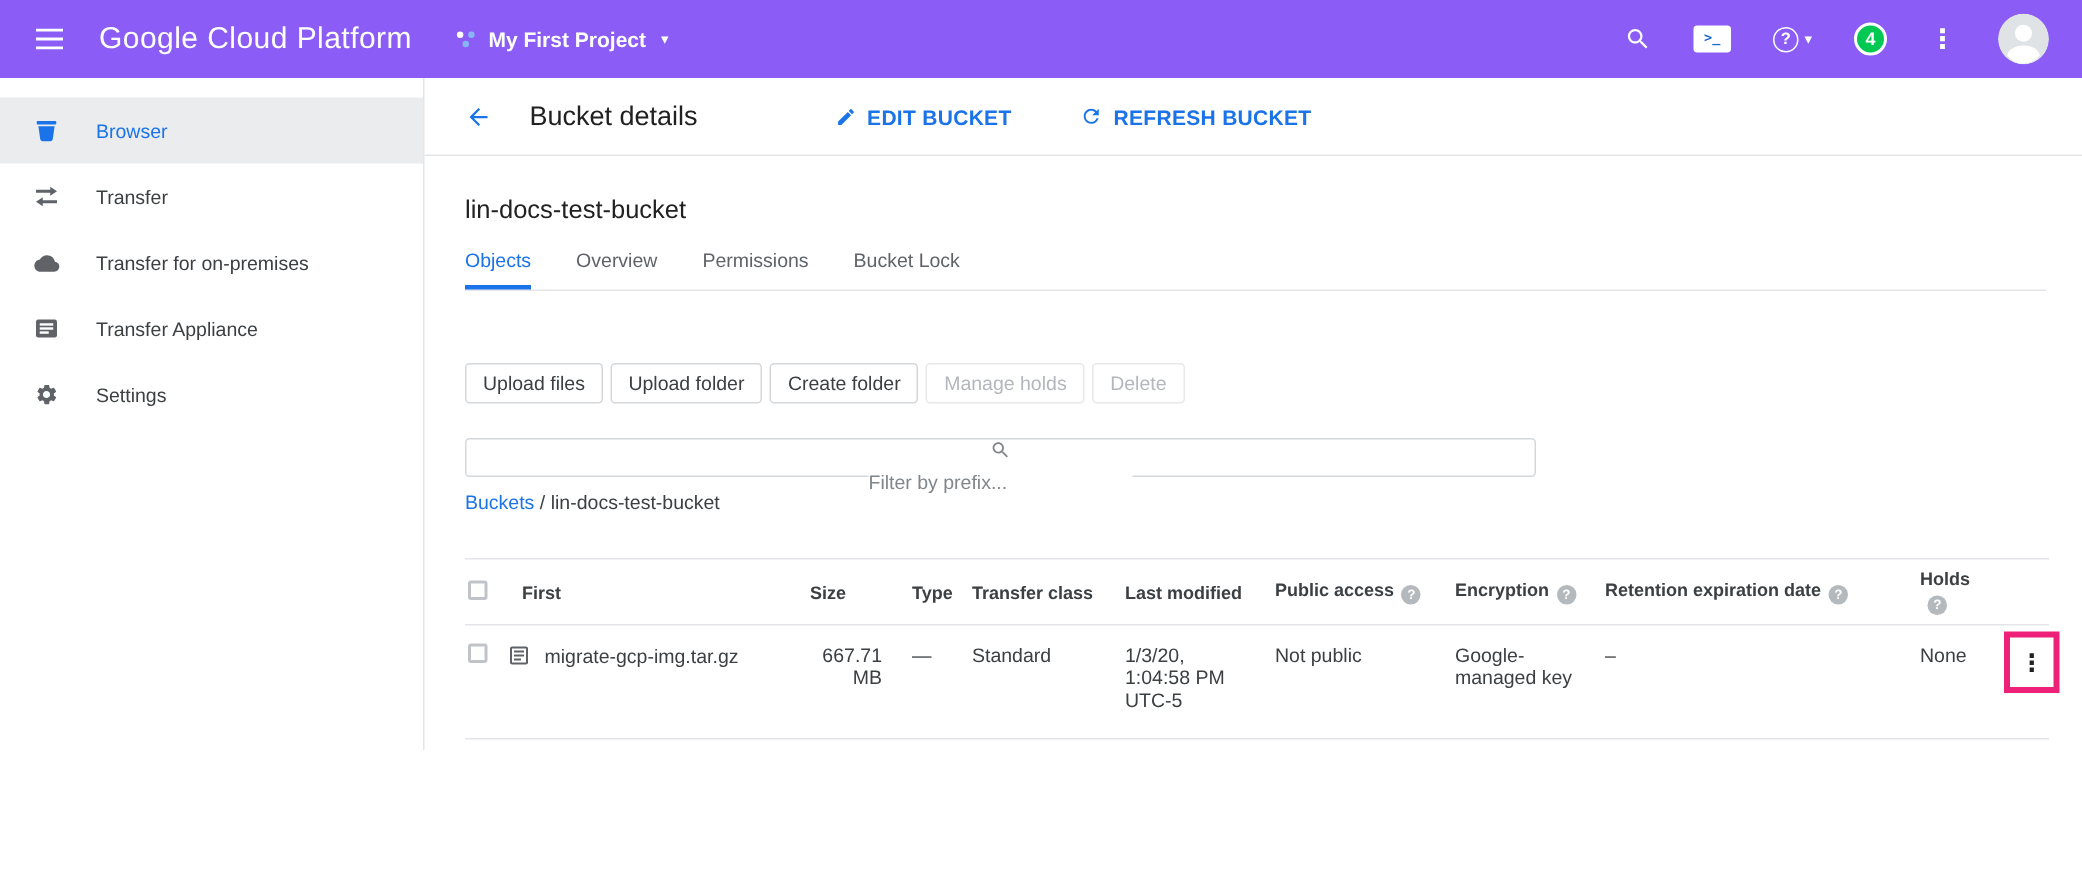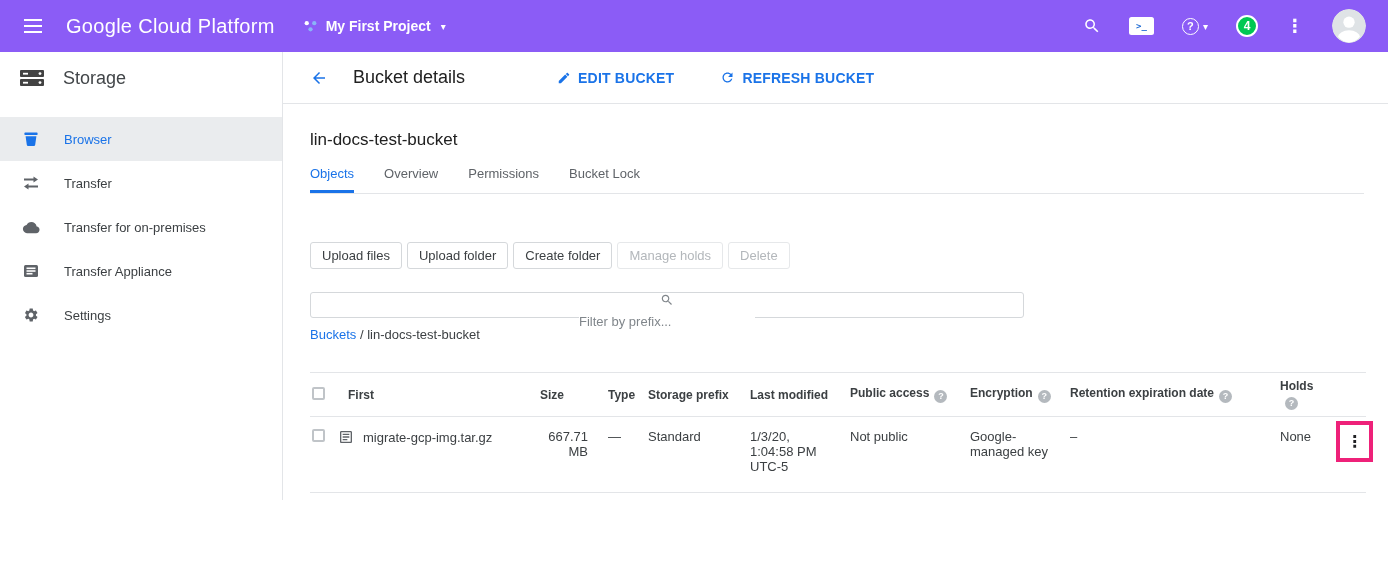--- a/index.html
+++ b/index.html
@@ -127,31 +127,20 @@
       <svg width="34" height="34" viewBox="0 0 24 24">
           <circle cx="12" cy="12" r="12" fill="#dfe3e6"></circle>
           <circle cx="12" cy="9.3" r="4" fill="#fff"></circle>
           <path d="M12 15c-4.2 0-7.2 2.1-7.7 4.6C6.1 22 8.9 23.6 12 23.6s5.9-1.6 7.7-4C19.2 17.1 16.2 15 12 15z" fill="#fff"></path>
         </svg>
     </span>
   </div>
 </div>
 
 <div class="sidebar">
-  <div class="sidebar-header">
-    <svg width="26" height="22" viewBox="0 0 26 22">
-      <rect x="1" y="3" width="24" height="7" rx="1" fill="#424242"></rect>
-        <rect x="1" y="12" width="24" height="7" rx="1" fill="#424242"></rect>
-      <rect x="4" y="5.8" width="5" height="1.8" fill="#fff"></rect>
-        <circle cx="21" cy="6.6" r="1.4" fill="#fff"></circle>
-      <rect x="4" y="14.8" width="5" height="1.8" fill="#fff"></rect>
-        <circle cx="21" cy="15.6" r="1.4" fill="#fff"></circle>
-    </svg>
-    <span class="sidebar-title">Storage</span>
-  </div>
   <div class="nav">
     <div class="nav-item active">
       <span class="nav-ic">
         <svg width="16" height="16" viewBox="0 0 16 16" fill="currentColor">
             <rect x="1.5" y="1.6" width="13" height="2.4" rx="0.6"></rect>
             <path d="M2.6 5.2h10.8l-1.2 8.5c-.1.8-.8 1.4-1.6 1.4H5.4c-.8 0-1.5-.6-1.6-1.4L2.6 5.2z"></path>
           </svg>
       </span>
       <span>Browser</span>
     </div>
@@ -262,21 +251,21 @@
         <col style="width:210px">
           <col style="width:46px">
           <col style="width:40px">
       </colgroup>
       <thead>
         <tr>
           <th><span class="cb"></span></th>
           <th class="pad-l"><span>First</span></th>
           <th class="right"><span>Size</span></th>
           <th class="pad-l"><span>Type</span></th>
-          <th><span>Storage prefix</span></th>
+          <th><span>Transfer class</span></th>
           <th><span>Last modified</span></th>
           <th><span>Public access</span><span class="help-icon">?</span></th>
           <th><span>Encryption</span><span class="help-icon">?</span></th>
           <th><span>Retention expiration date</span><span class="help-icon">?</span></th>
           <th><span>Holds</span><span class="help-icon">?</span></th>
           <th></th>
         </tr>
       </thead>
       <tbody>
         <tr>

